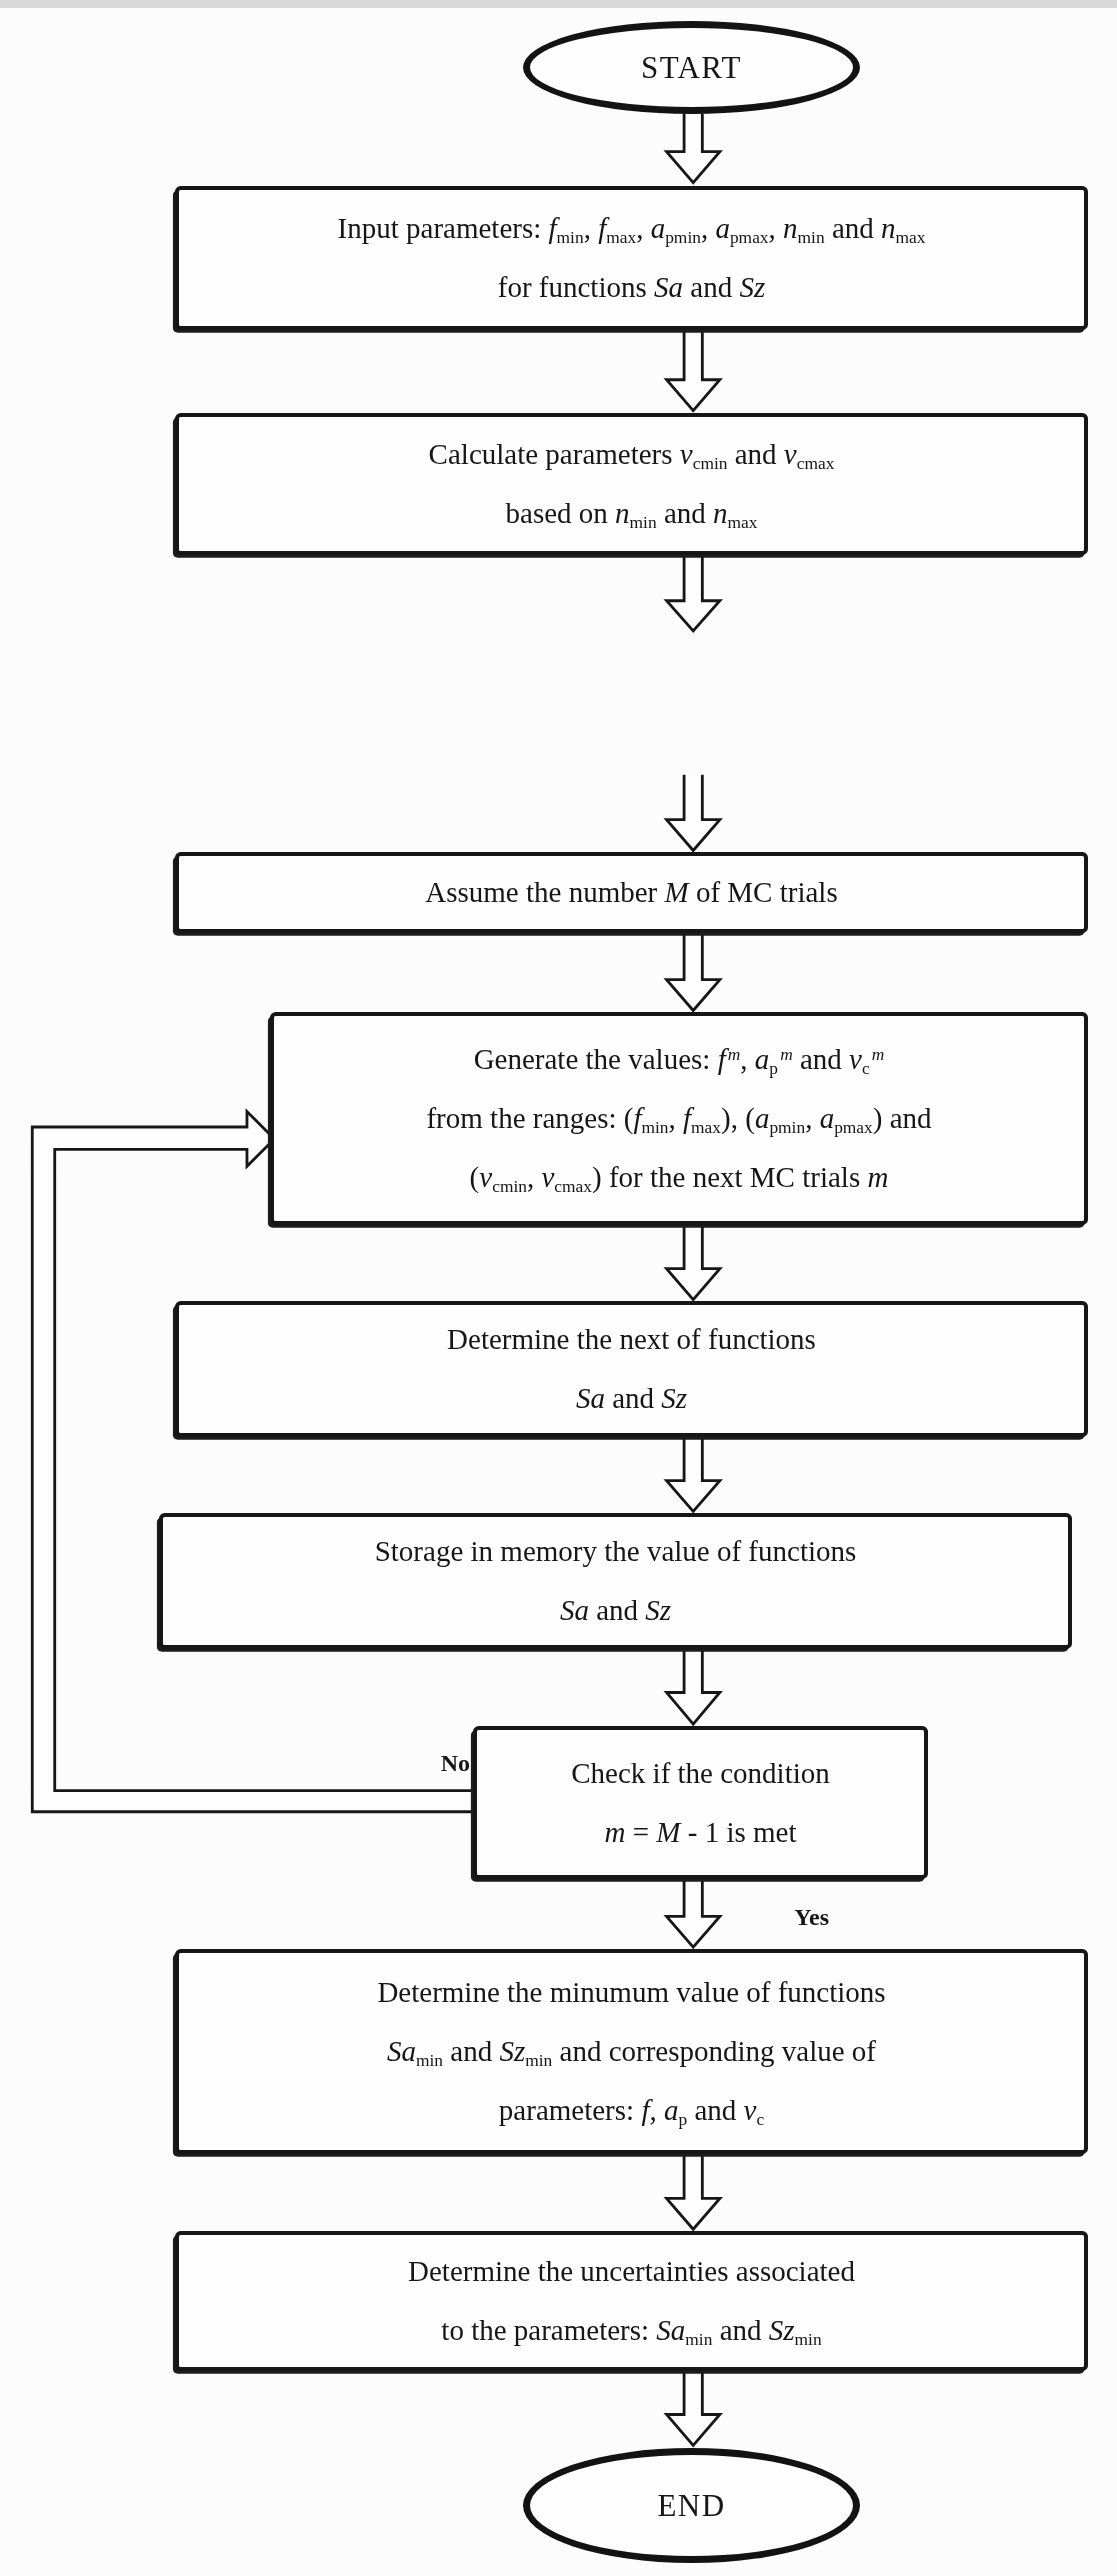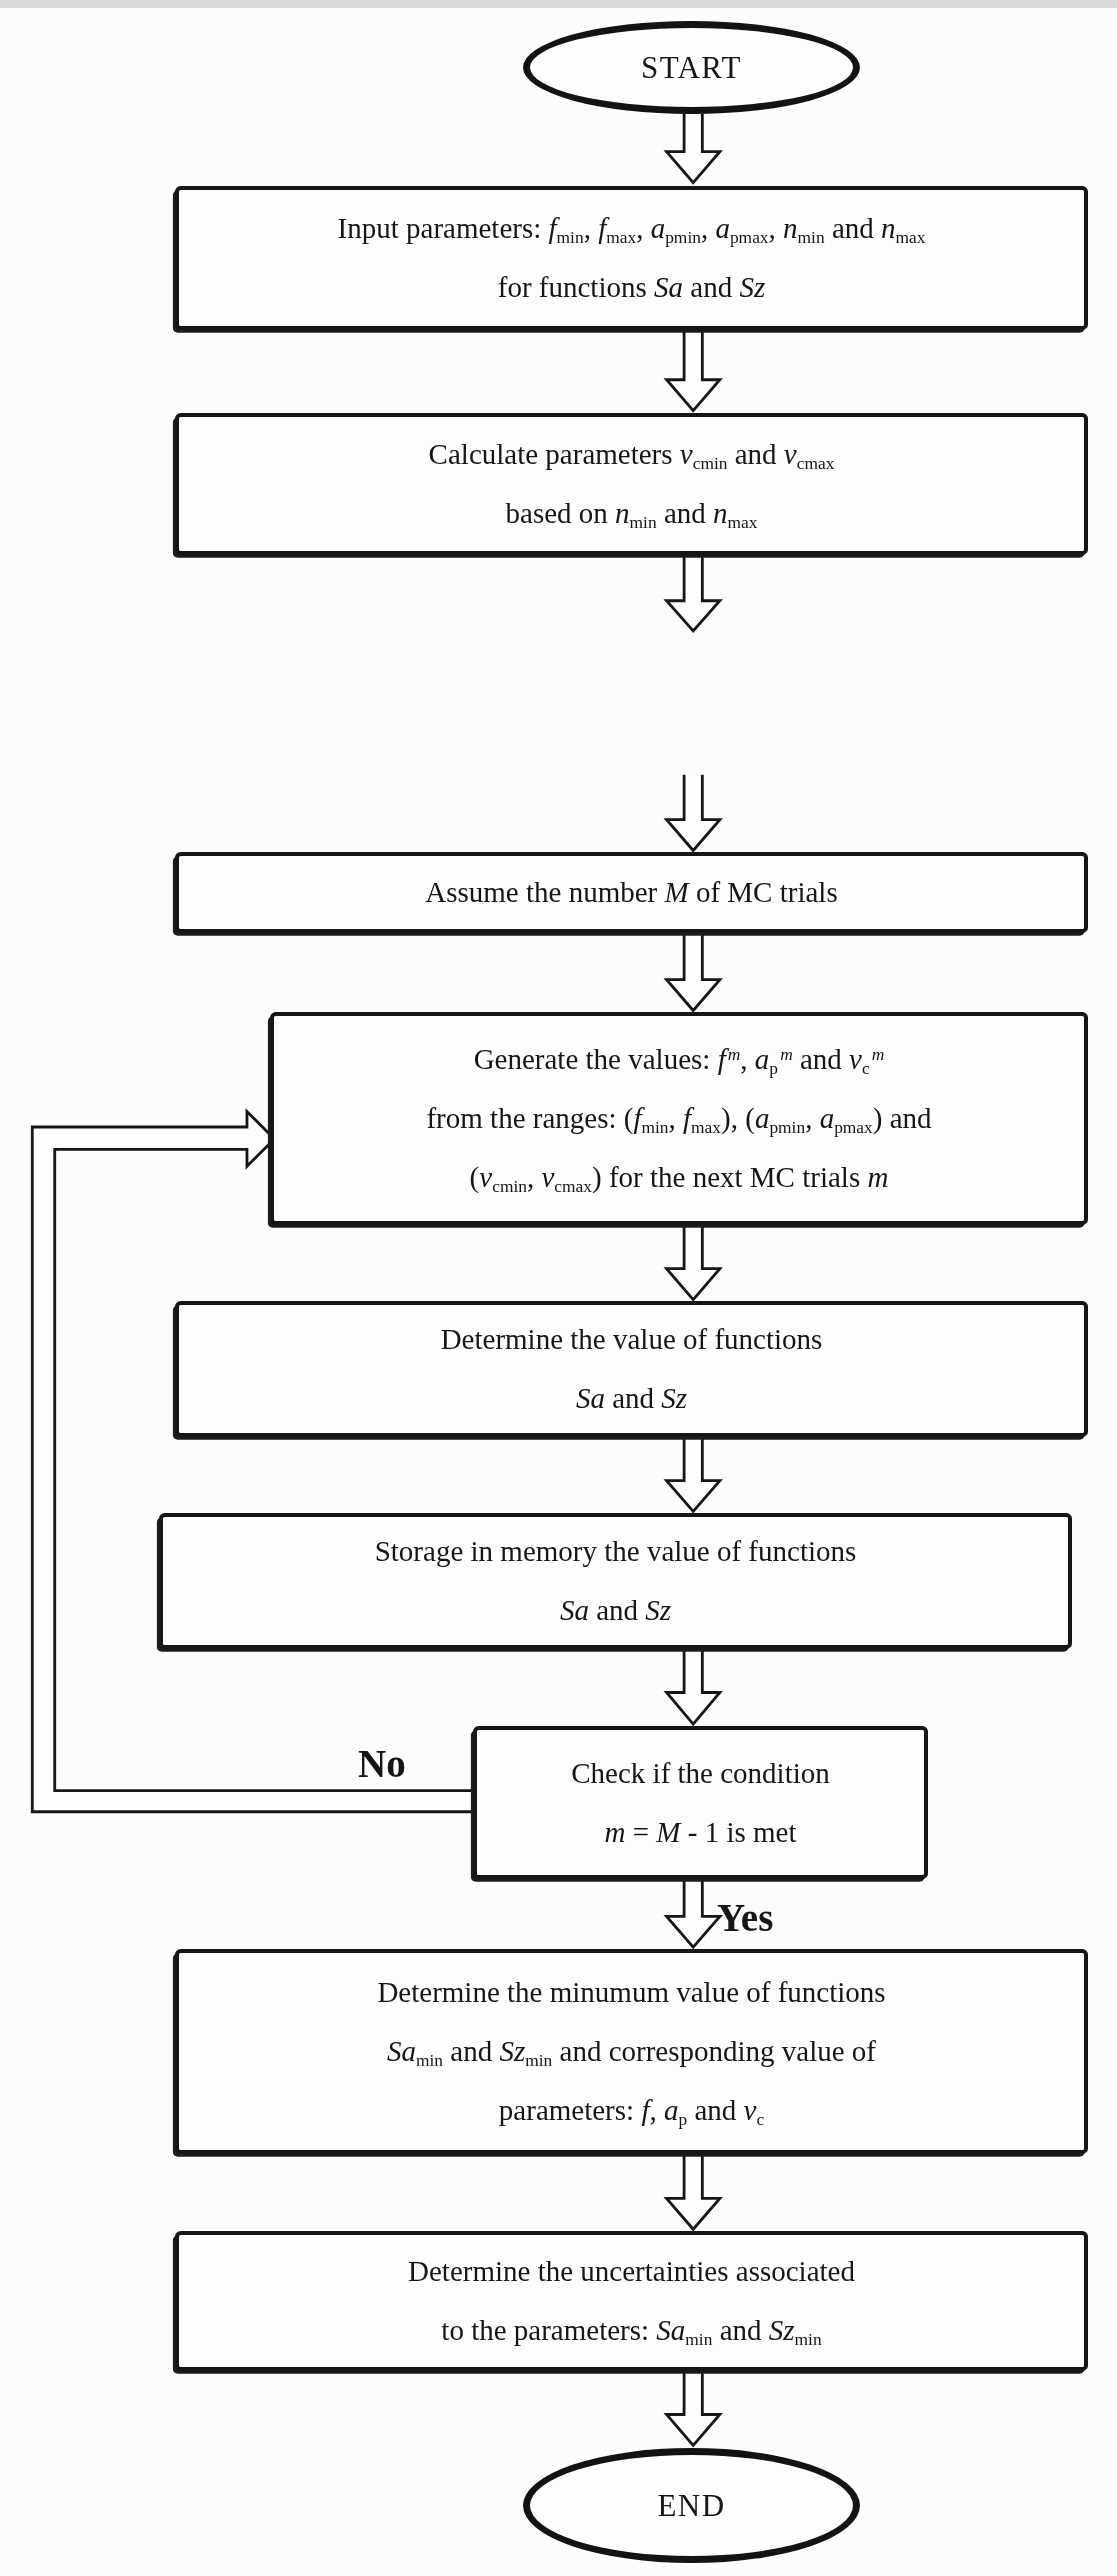--- a/index.html
+++ b/index.html
@@ -23,21 +23,21 @@
   .oval{
     border:7px solid #131313;border-radius:50%;
     font-size:31px;letter-spacing:1.4px;
   }
   .line{height:59px;line-height:59px;white-space:nowrap;}
   .oval .line{height:auto;line-height:normal;}
   .it{font-style:italic;}
   .sub{font-size:.6em;position:relative;top:.28em;vertical-align:baseline;}
   .sup{font-size:.6em;position:relative;top:-.5em;vertical-align:baseline;margin-left:2.1px;}
   .edge-label{
-    position:absolute;font-weight:bold;font-size:39px;text-align:left;
+    position:absolute;font-weight:bold;font-size:24px;text-align:right;
     width:112px;height:49px;line-height:49px;
   }
 </style>
 </head>
 <body>
 
 <div class="canvas">
 
   <div class="topstrip"></div>
 
@@ -75,21 +75,21 @@
       <div class="line"><span>Assume the number </span><span class="it">M</span><span> of MC trials</span></div>
     </div>
 
   <div class="node box" style="left:270px;top:1012px;width:818px;height:213px">
       <div class="line"><span>Generate the values: </span><span class="it">f</span><span class="sup it">m</span><span>, </span><span class="it">a</span><span class="sub">p</span><span class="sup it">m</span><span> and </span><span class="it">v</span><span class="sub">c</span><span class="sup it">m</span></div>
       <div class="line"><span>from the ranges: (</span><span class="it">f</span><span class="sub">min</span><span>, </span><span class="it">f</span><span class="sub">max</span><span>), (</span><span class="it">a</span><span class="sub">pmin</span><span>, </span><span class="it">a</span><span class="sub">pmax</span><span>) and</span></div>
       <div class="line"><span>(</span><span class="it">v</span><span class="sub">cmin</span><span>, </span><span class="it">v</span><span class="sub">cmax</span><span>) for the next MC trials </span><span class="it">m</span></div>
     </div>
 
   <div class="node box" style="left:175px;top:1301px;width:913px;height:136px">
-      <div class="line"><span>Determine the value of functions</span></div>
+      <div class="line"><span>Determine the next of functions</span></div>
       <div class="line"><span class="it">Sa</span><span> and </span><span class="it">Sz</span></div>
     </div>
 
   <div class="node box" style="left:159px;top:1513px;width:913px;height:136px">
       <div class="line"><span>Storage in memory the value of functions</span></div>
       <div class="line"><span class="it">Sa</span><span> and </span><span class="it">Sz</span></div>
     </div>
 
   <div class="node box" style="left:473px;top:1726px;width:455px;height:153px">
       <div class="line"><span>Check if the condition</span></div>

